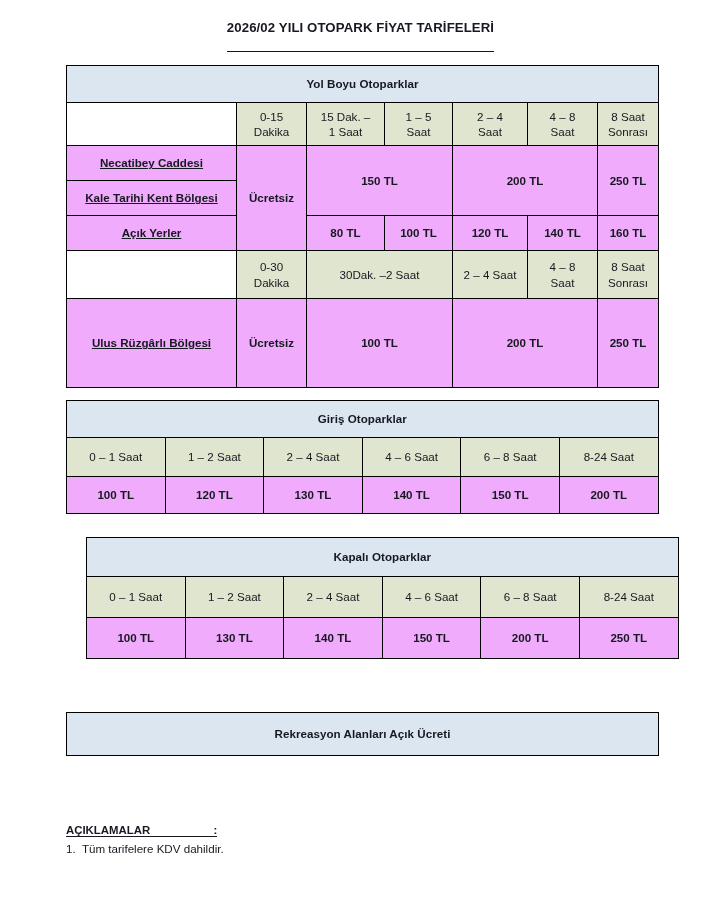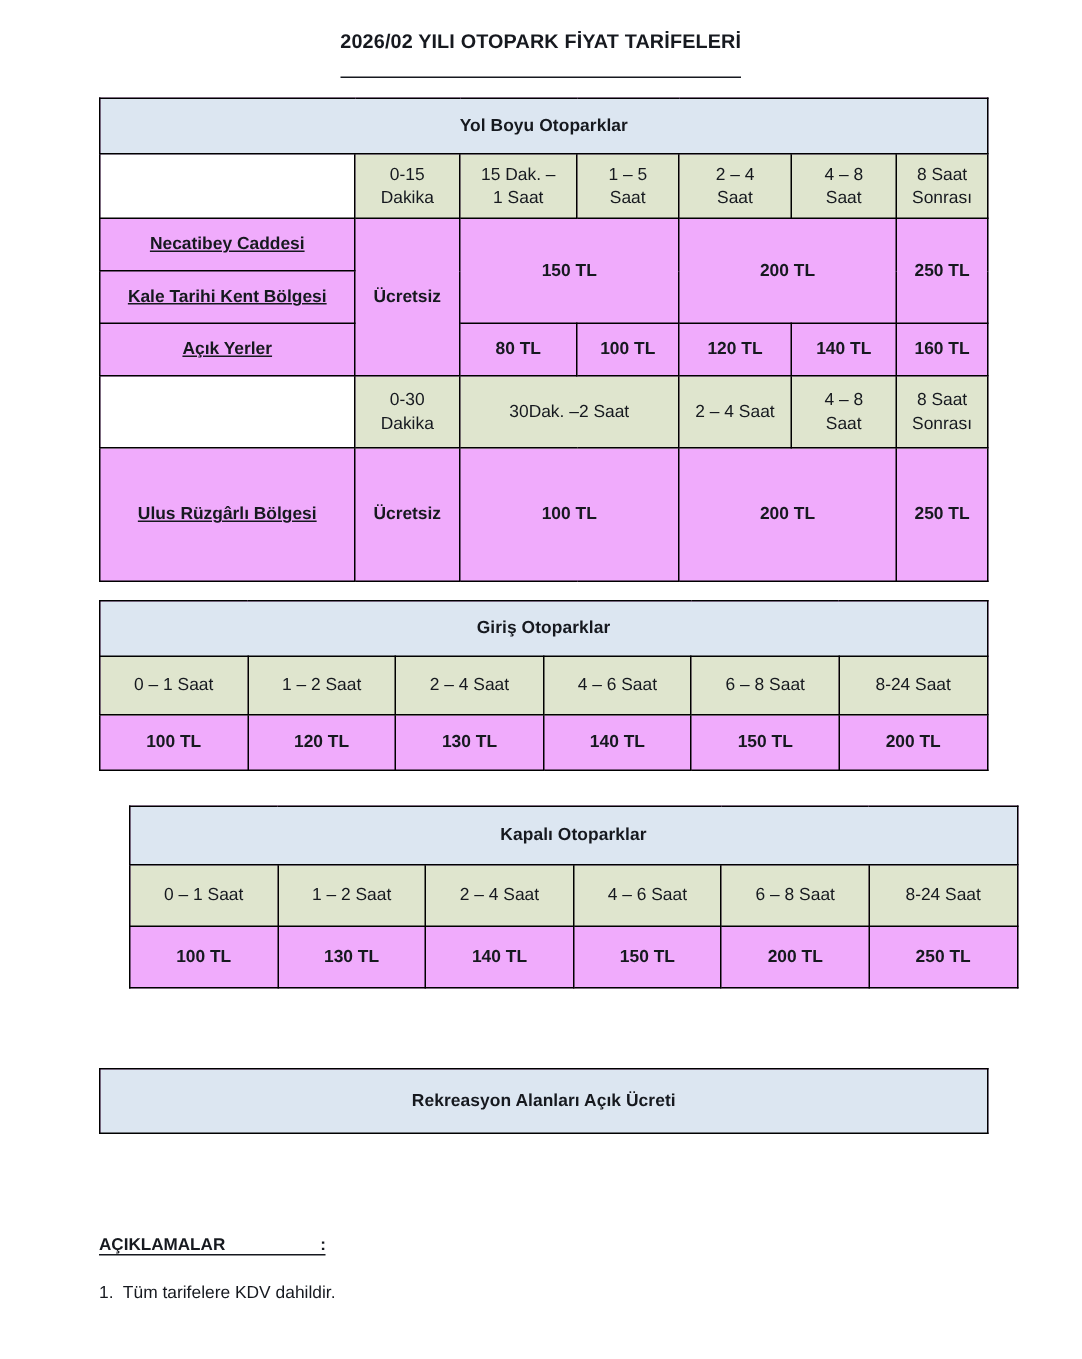--- a/index.html
+++ b/index.html
@@ -107,21 +107,21 @@
   .notes-heading {
     font-size: 11.4px;
     font-weight: bold;
     color: #16191f;
     display: inline-block;
     border-bottom: 1.4px solid #16191f;
     padding-bottom: 0px;
     white-space: pre;
   }
   .note-item {
-    margin-top: 17px;
+    margin-top: 4px;
     font-size: 11.6px;
     color: #16191f;
     white-space: pre;
   }
 </style>
 </head>
 <body>
 
 <div class="page">
 

